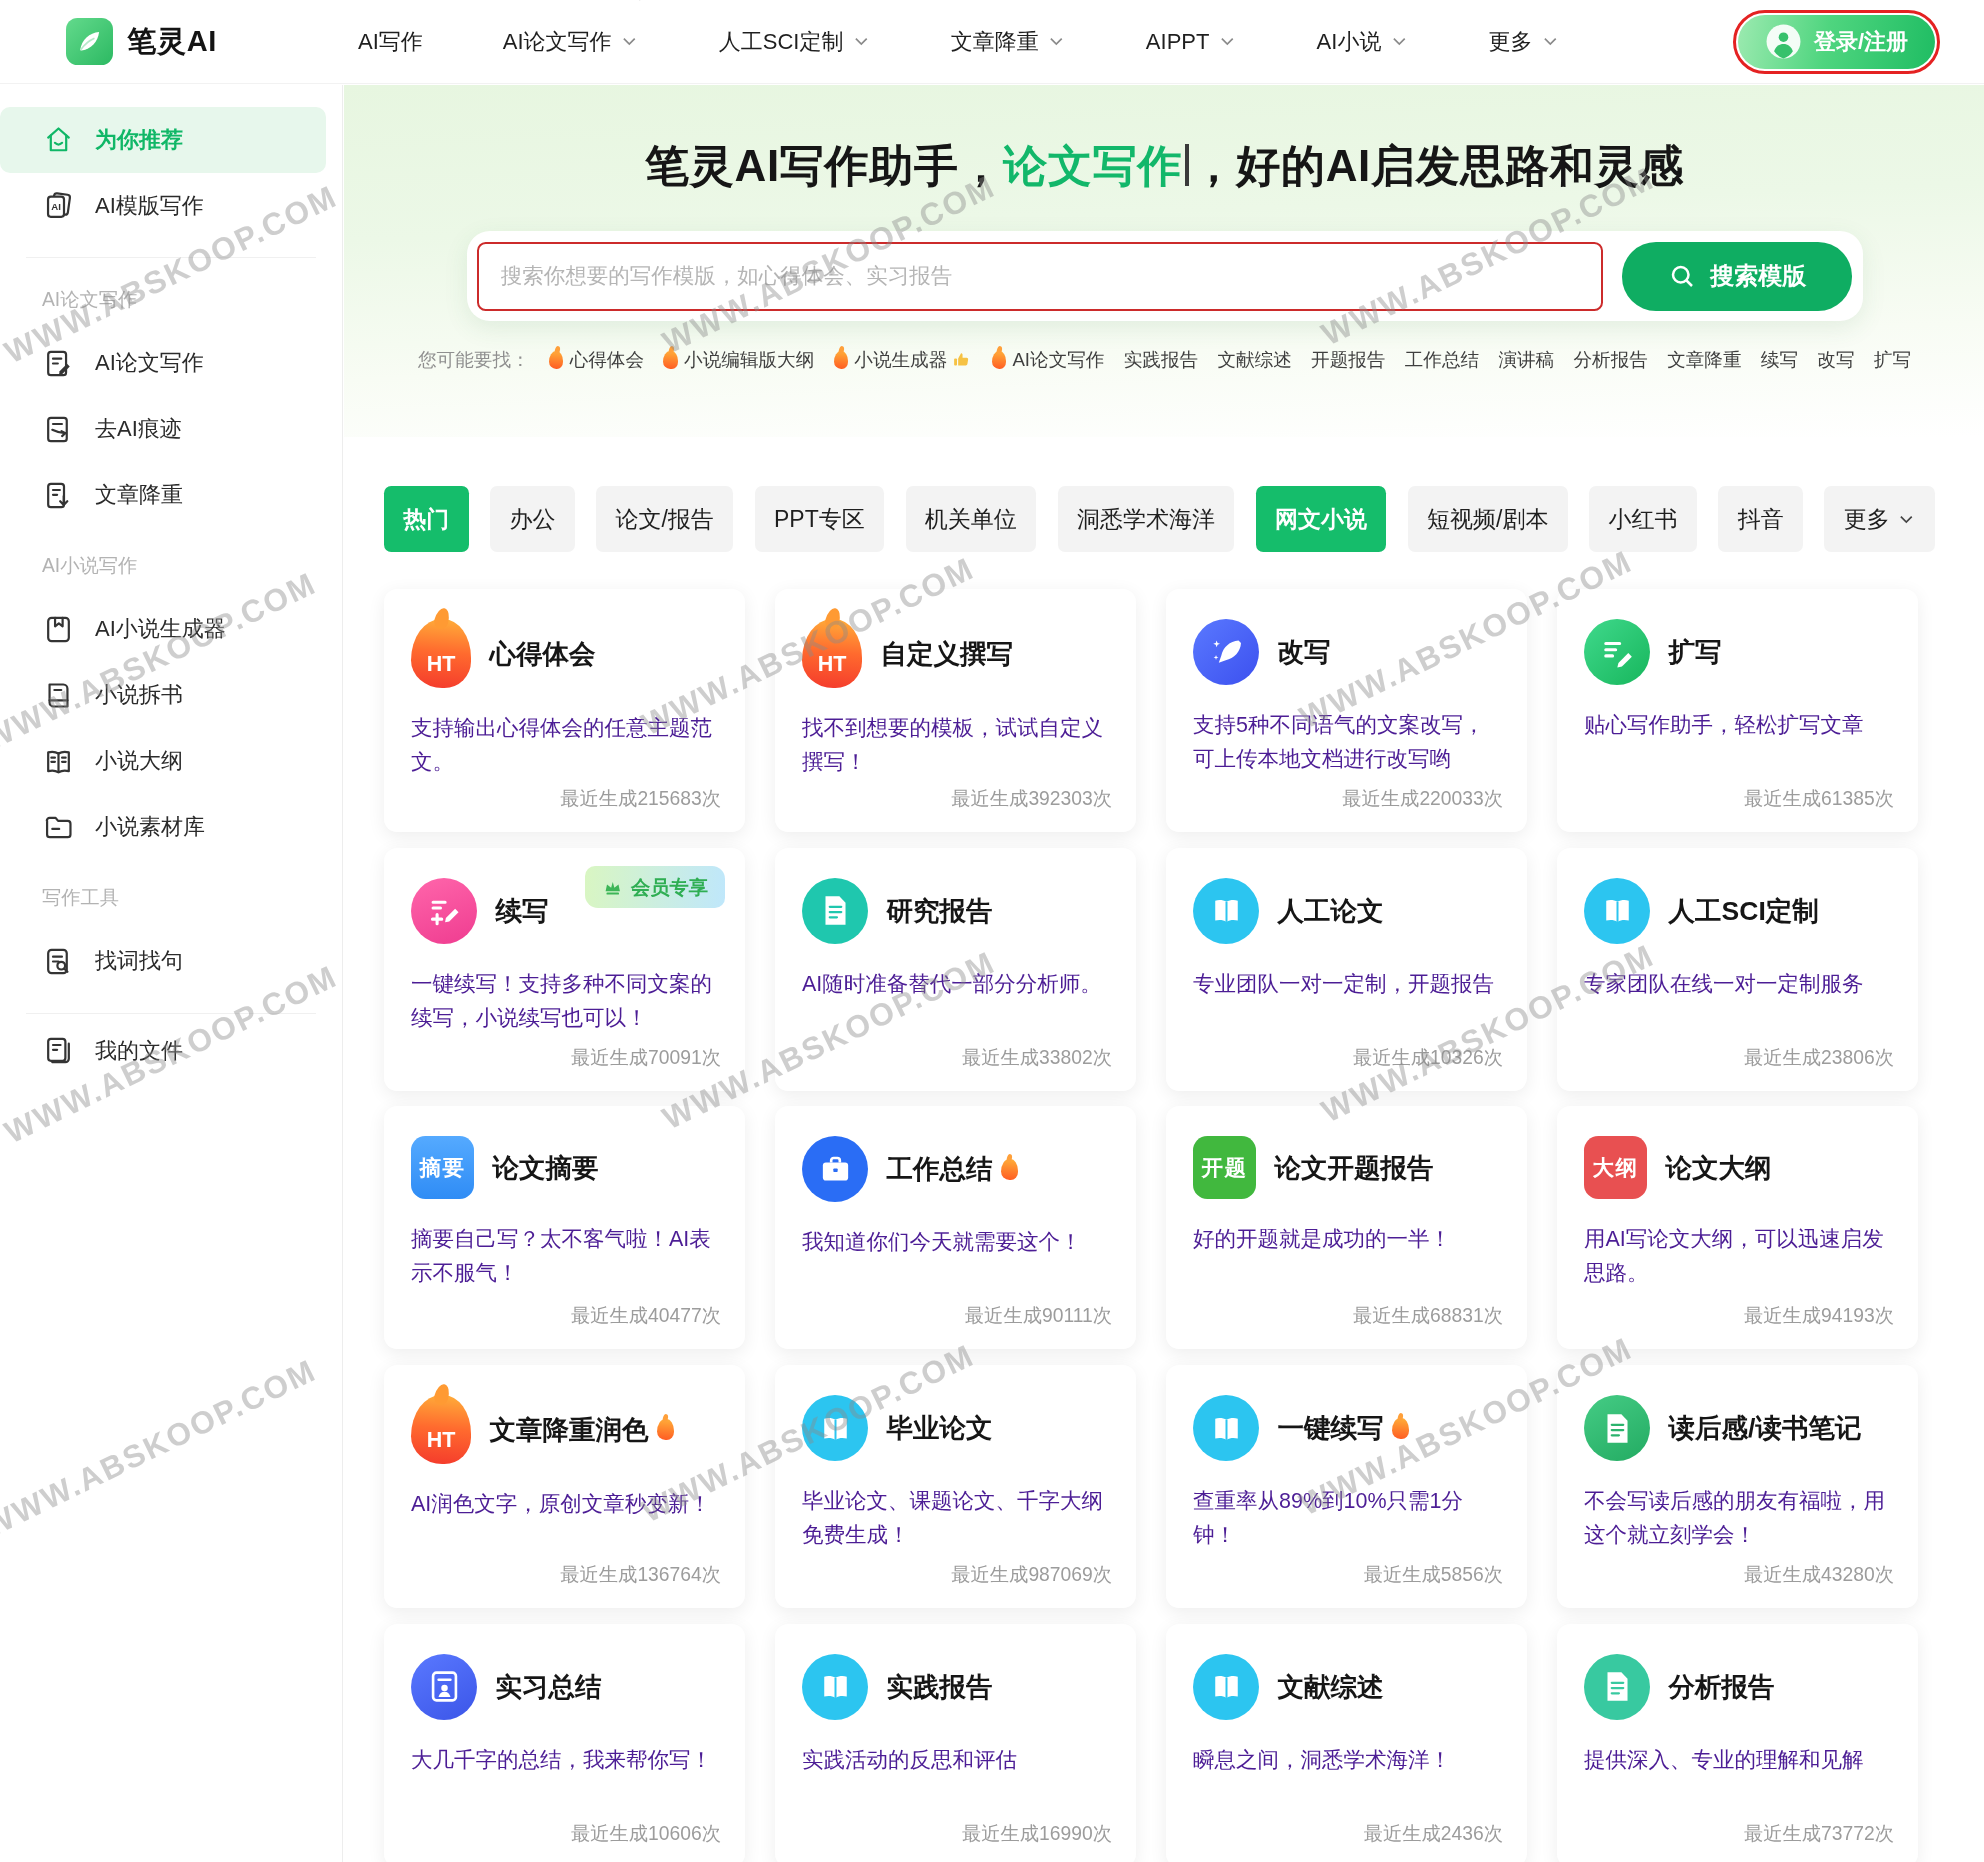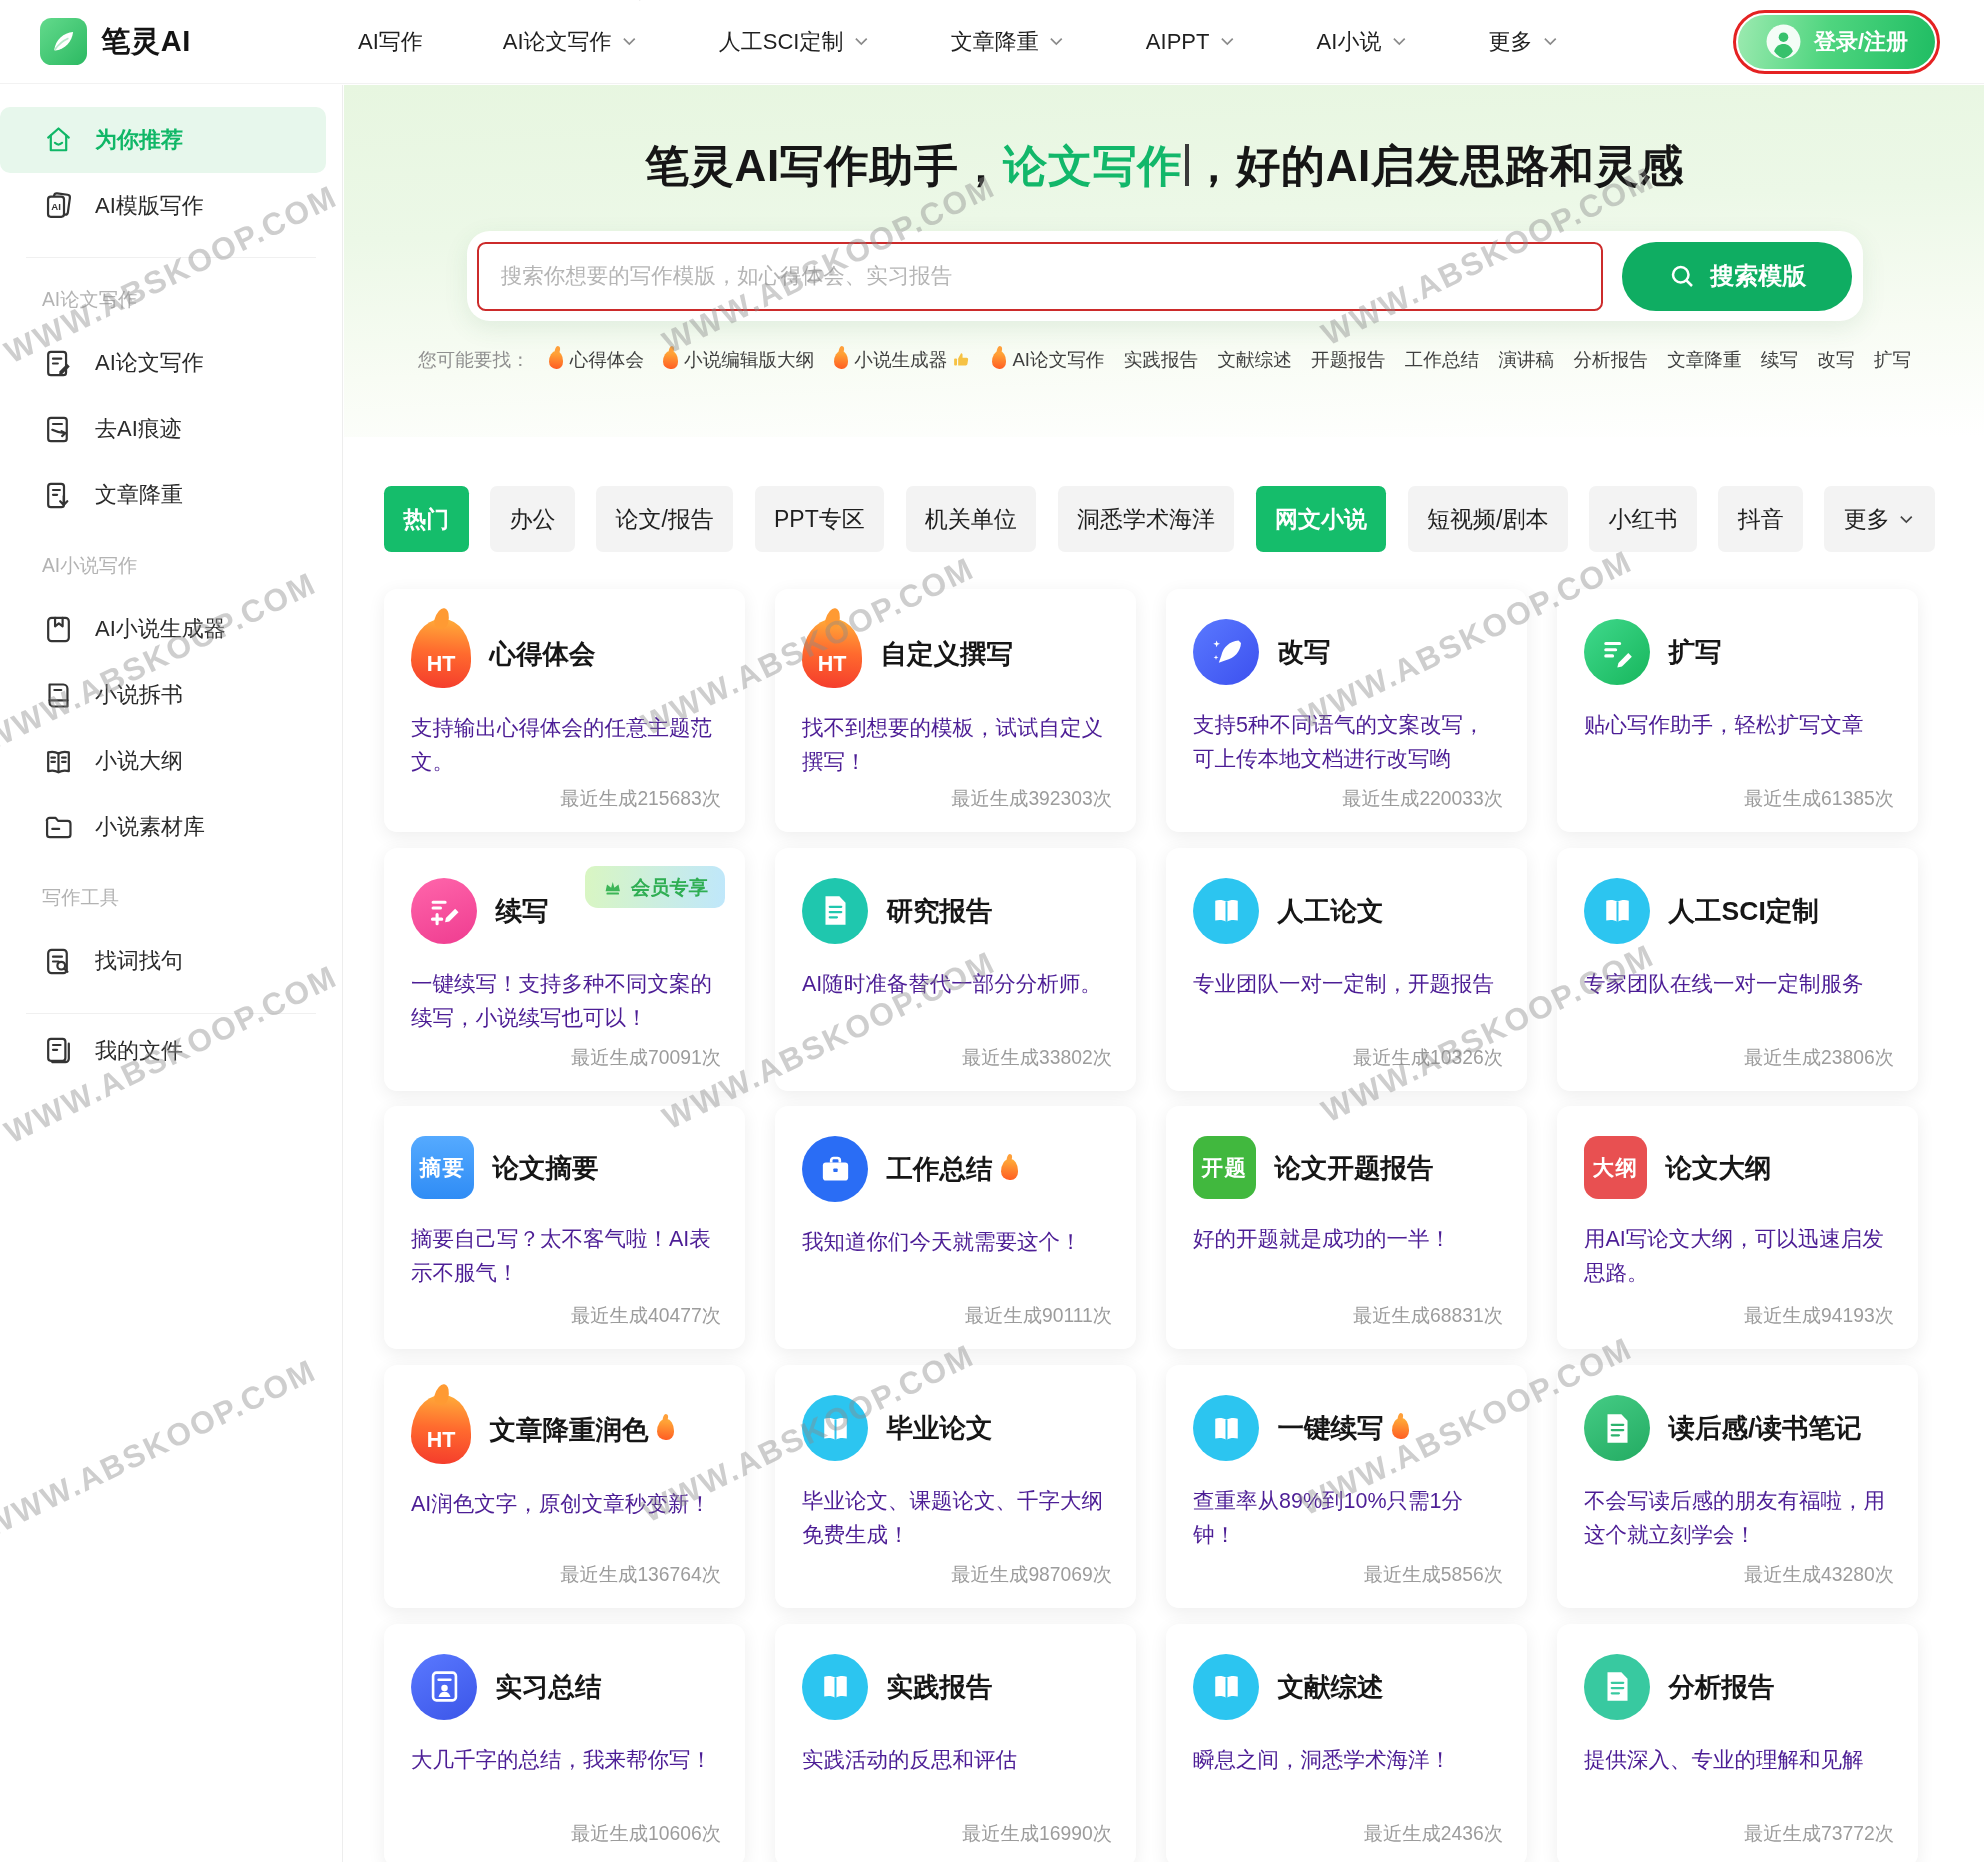--- a/index.html
+++ b/index.html
@@ -2,21 +2,21 @@
 <html style="font-size:11.4px"><head>
 <meta charset="utf-8">
 <style>
 *{margin:0;padding:0;box-sizing:border-box}
 html,body{width:1985px;height:1863px;overflow:hidden;background:#fff;
   font-family:"Liberation Sans","DejaVu Sans",sans-serif;color:#333;position:relative}
 
 
 .topbar{position:absolute;top:0;left:0;width:1985px;height:84px;background:#fff;
   display:flex;align-items:center;z-index:30;border-bottom:0.7px solid #f2f2f2}
-.logo{display:flex;align-items:center;gap:14.3px;padding-left:40px;width:315px;cursor:pointer}
+.logo{display:flex;align-items:center;gap:14.3px;padding-left:66px;width:315px;cursor:pointer}
 .logo-badge{width:47px;height:47px;border-radius:11.4px;background:linear-gradient(135deg,#63da8c,#2cb962);
   display:flex;align-items:center;justify-content:center;flex:none}
 .logo-badge svg{width:33px;height:33px}
 .logo-text{font-size:29px;font-weight:700;color:#141414;letter-spacing:0.7px}
 .nav-items{display:flex;align-items:center;gap:80px;font-size:22px;color:#1f1f1f;flex:1;padding-left:43px}
 .nav-item{display:flex;align-items:center;gap:8.6px;cursor:pointer;white-space:nowrap}
 .chev{width:18.6px;height:18.6px}
 .login-btn{margin-right:50px;height:54px;padding:0 27px;border-radius:27px;border:none;cursor:pointer;
   background:linear-gradient(100deg,#9ceab0 0%,#4fd57f 45%,#1fbd63 100%);
   display:flex;align-items:center;gap:11.4px;color:#fff;font-size:22px;font-weight:700;

